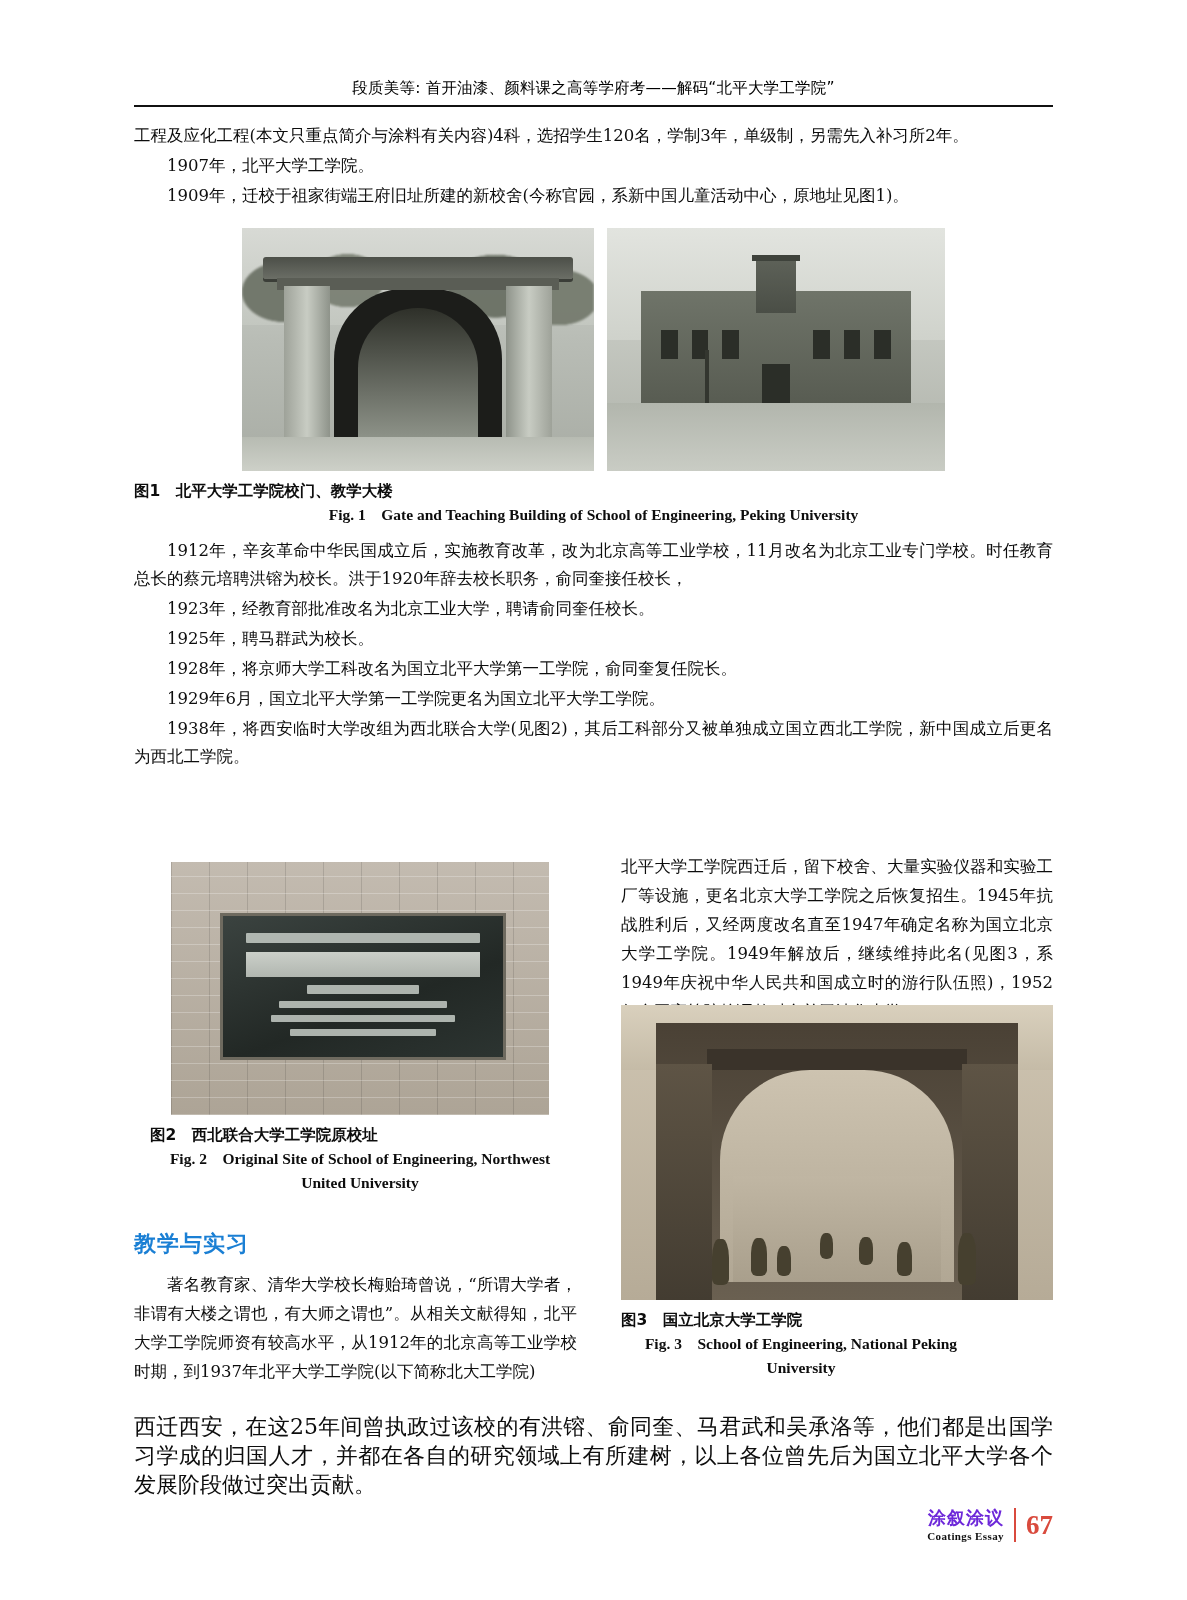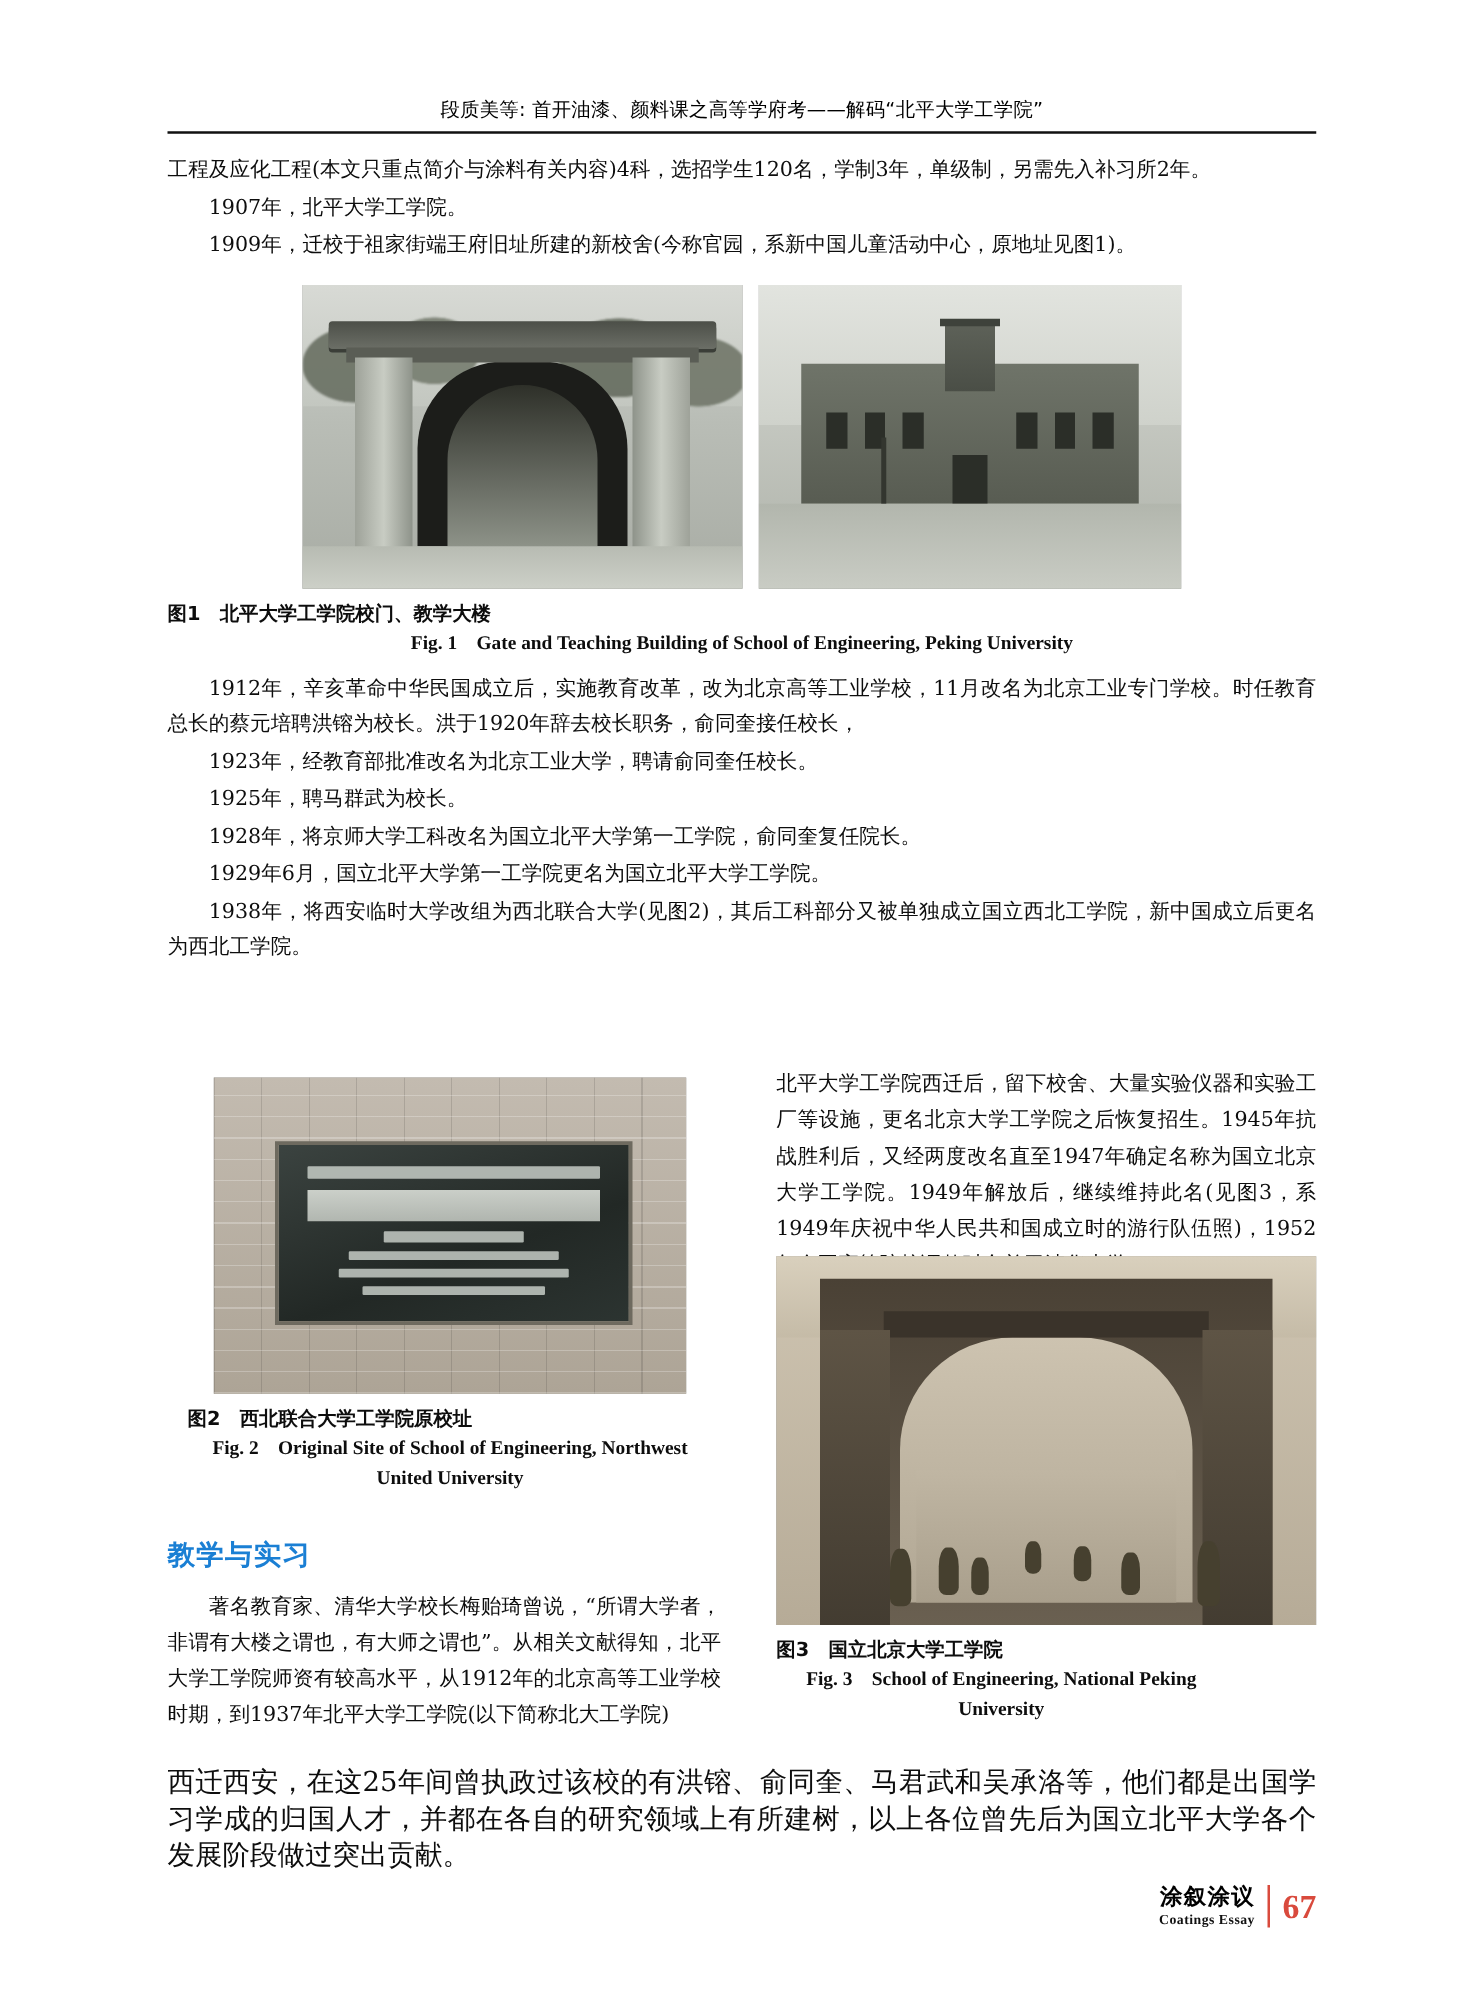--- a/index.html
+++ b/index.html
@@ -169,21 +169,21 @@
     gap: 10px;
   }
   .footer-brand {
     text-align: right;
     line-height: 1.1;
   }
   .footer-cn {
     font-family: "DejaVu Sans", "Liberation Sans", sans-serif;
     font-weight: bold;
     font-size: 18px;
-    color: #000000;
+    color: #6d28d9;
     letter-spacing: 1px;
   }
   .footer-en {
     font-family: "Liberation Serif", "DejaVu Serif", serif;
     font-weight: bold;
     font-size: 11px;
     color: #111;
     letter-spacing: 0.4px;
     margin-top: 2px;
   }

